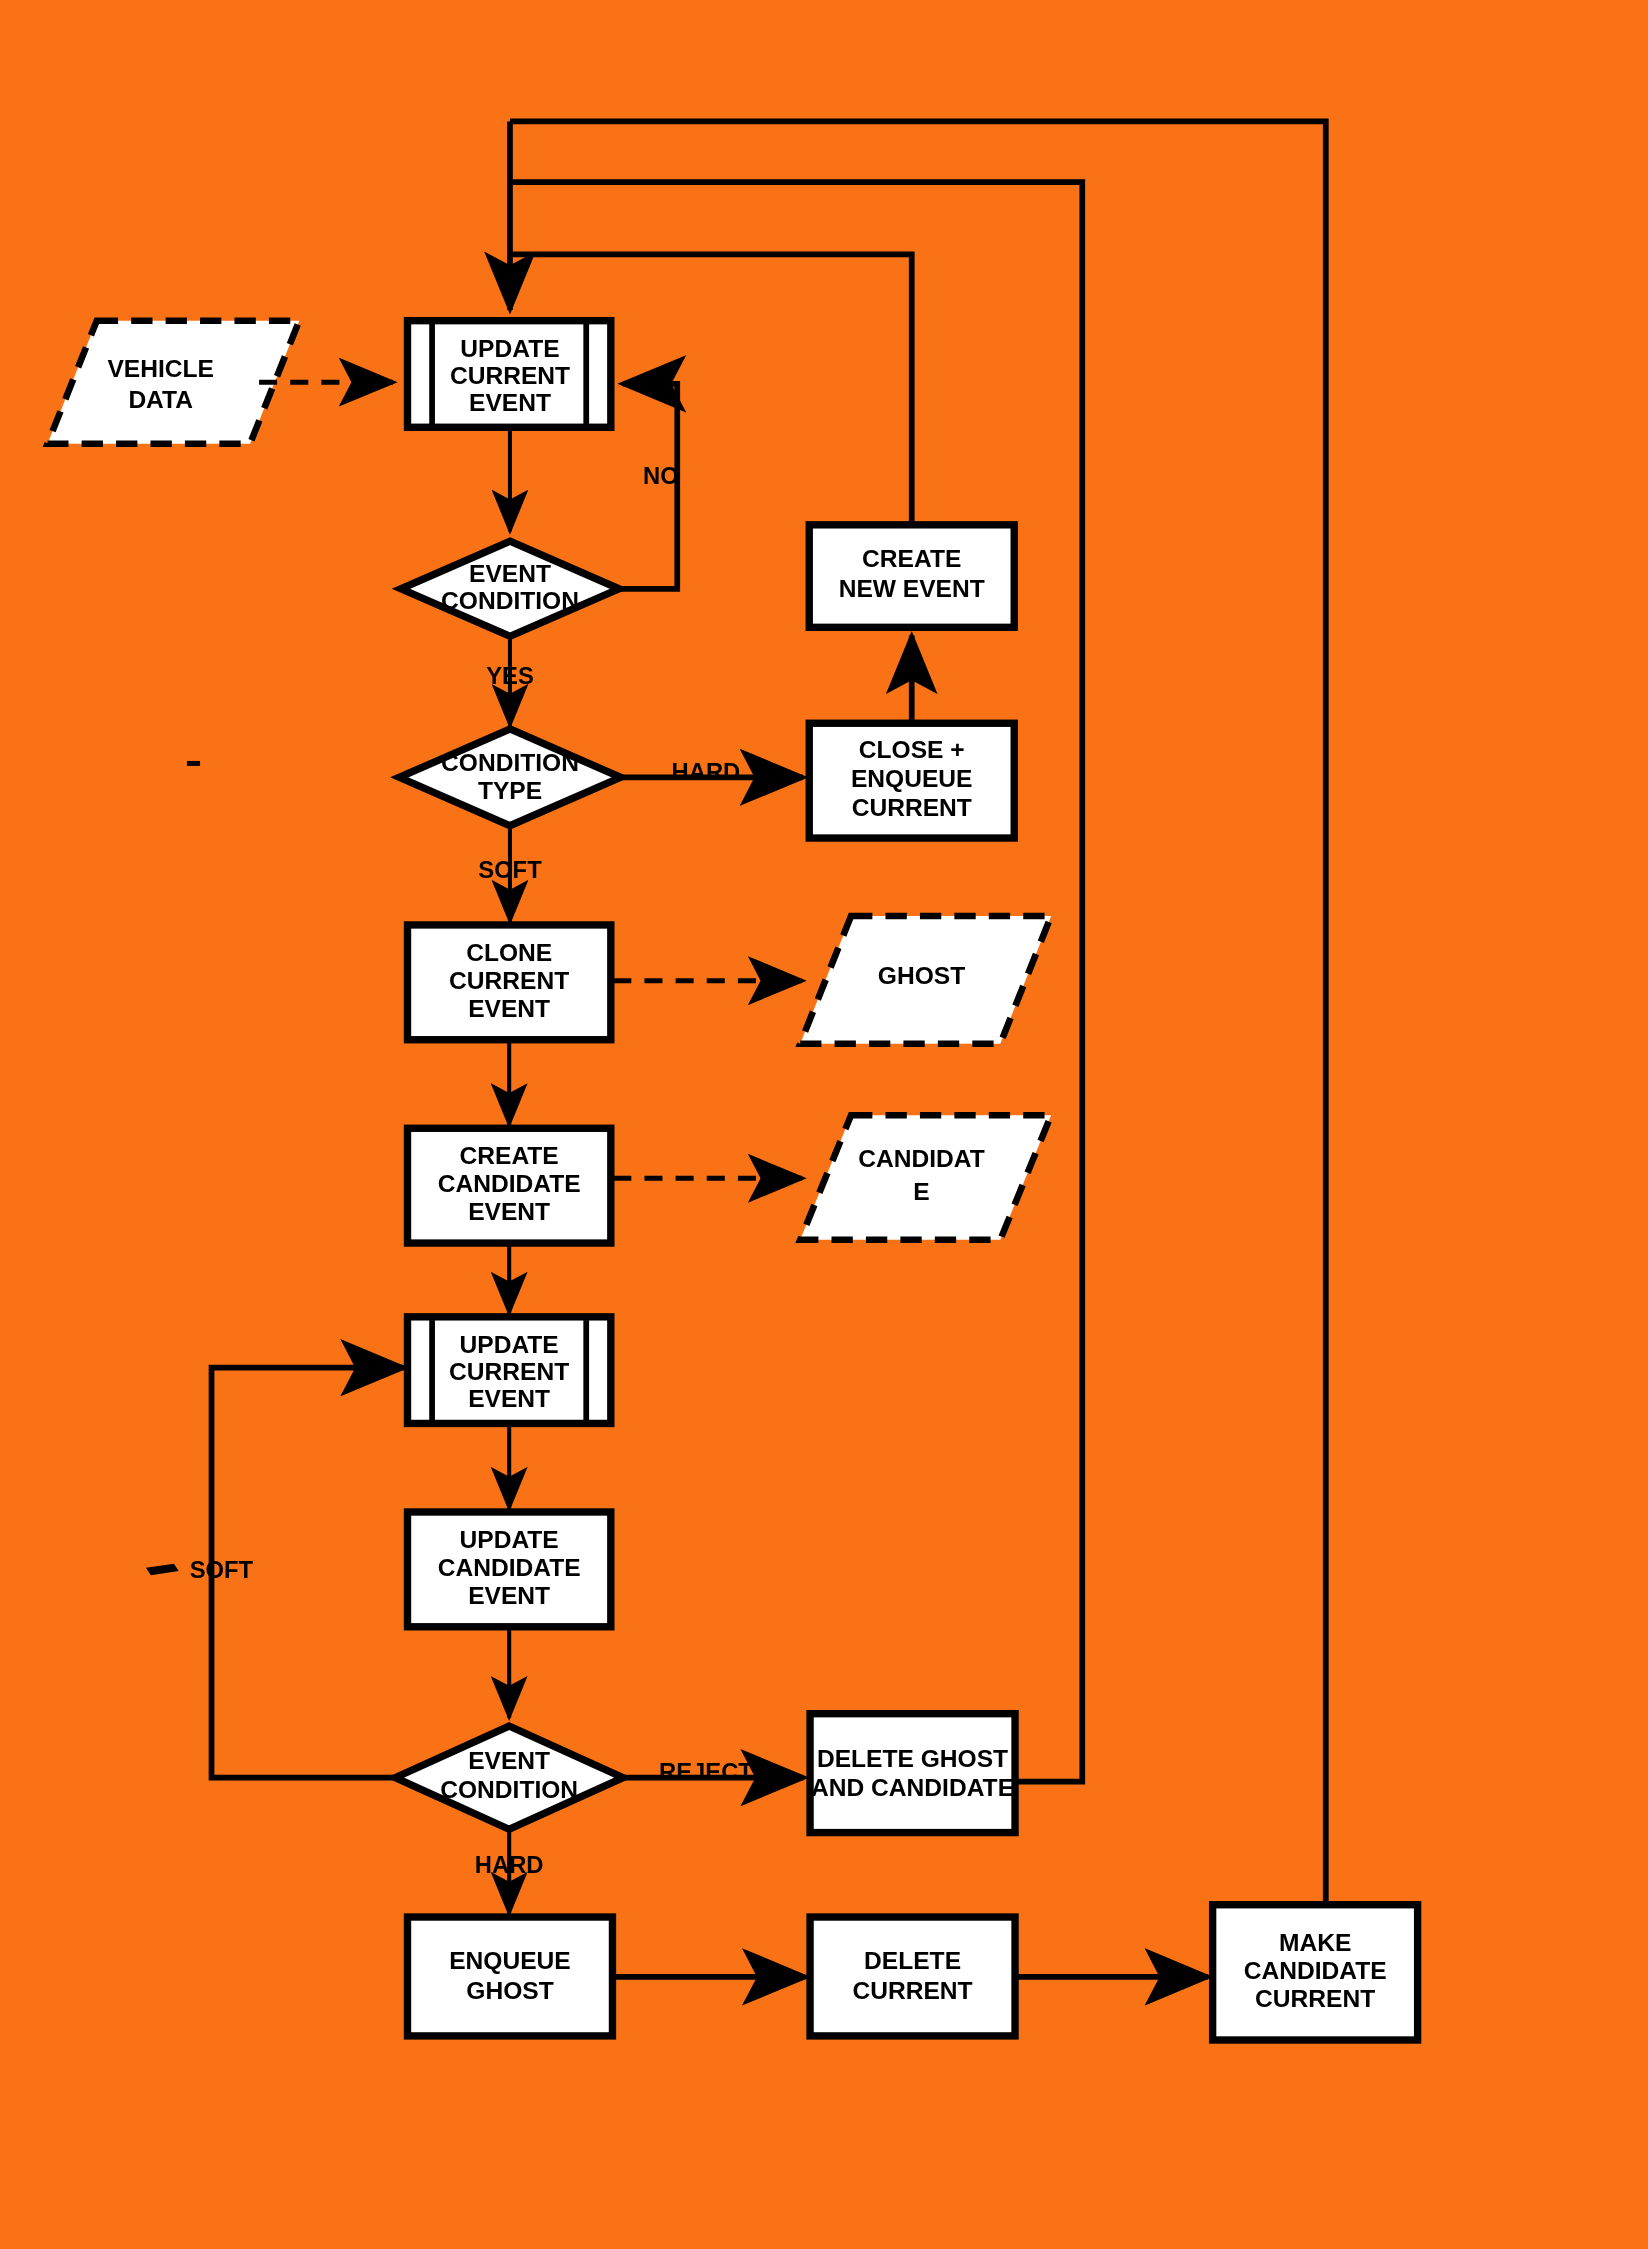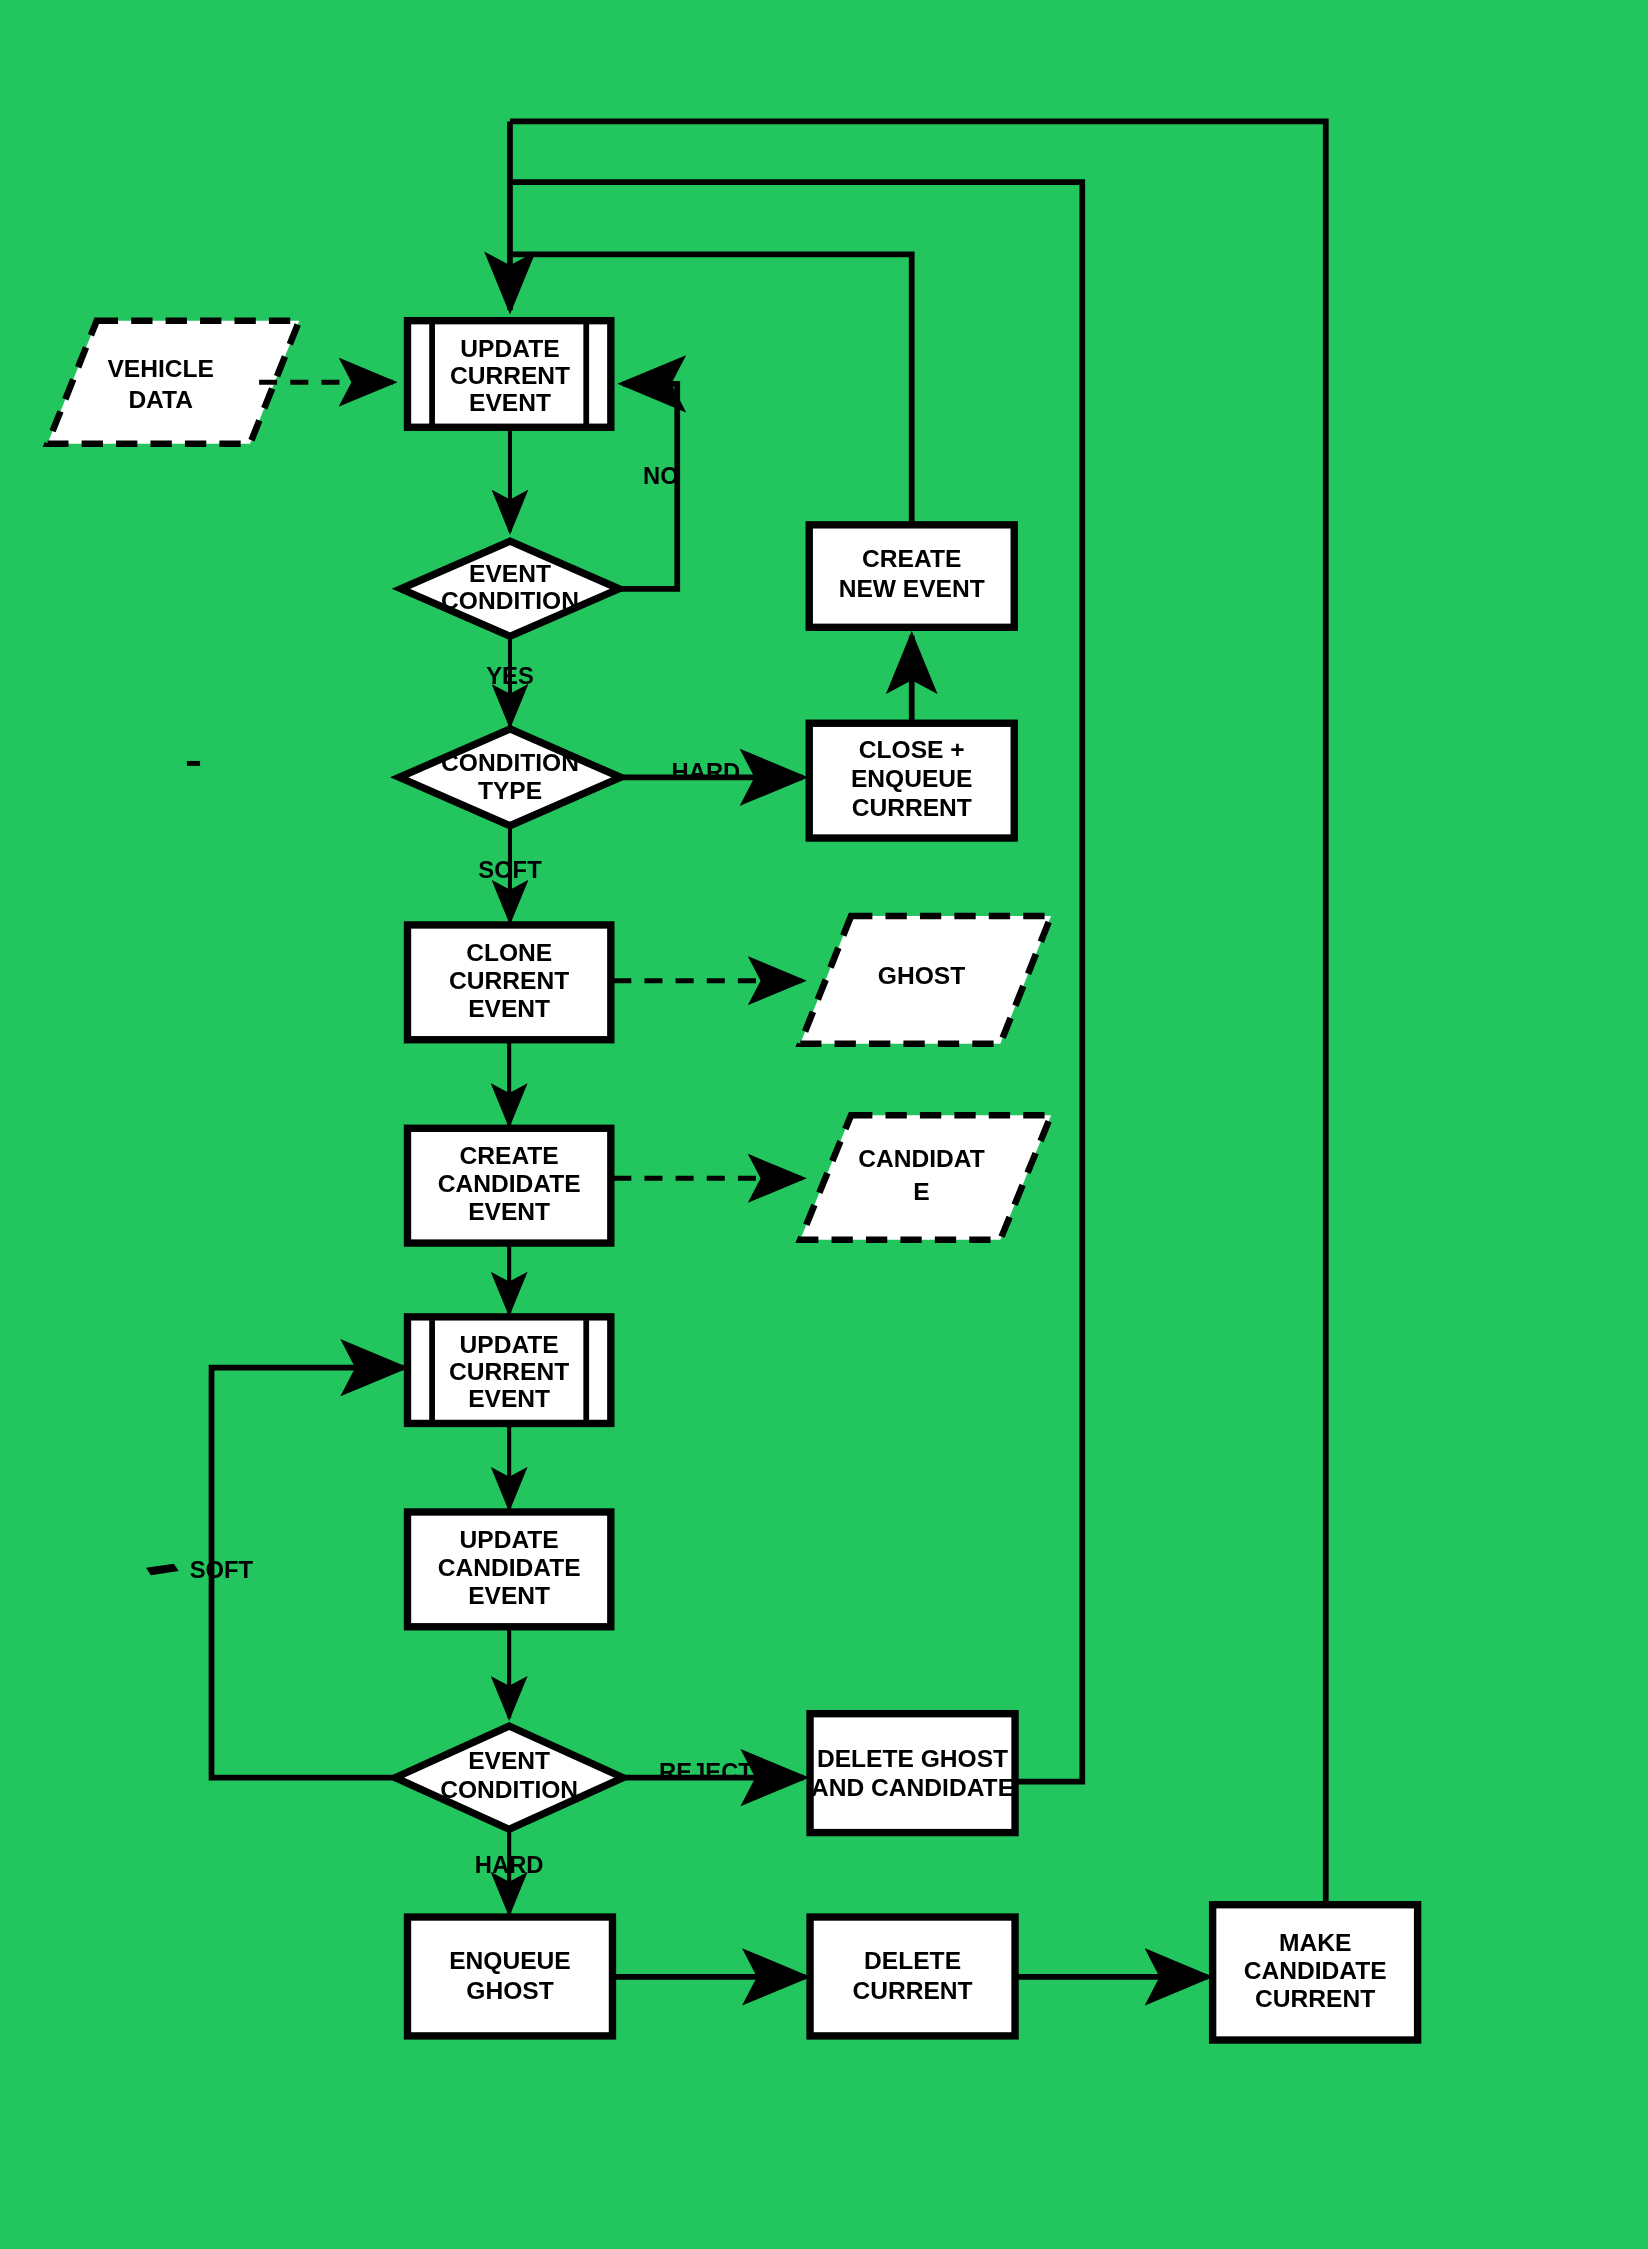--- a/index.html
+++ b/index.html
@@ -7,21 +7,21 @@
     padding: 0;
     background: #ffffff;
   }
   body {
     font-family: "Liberation Sans", sans-serif;
   }
   #page {
     position: relative;
     width: 1648px;
     height: 2250px;
-    background: #22c55e;
+    background: #f97316;
     overflow: hidden;
   }
   svg#flow {
     display: block;
     width: 1648px;
     height: 2250px;
   }
   .nodetext {
     font-family: "Liberation Sans", sans-serif;
     font-weight: bold;

